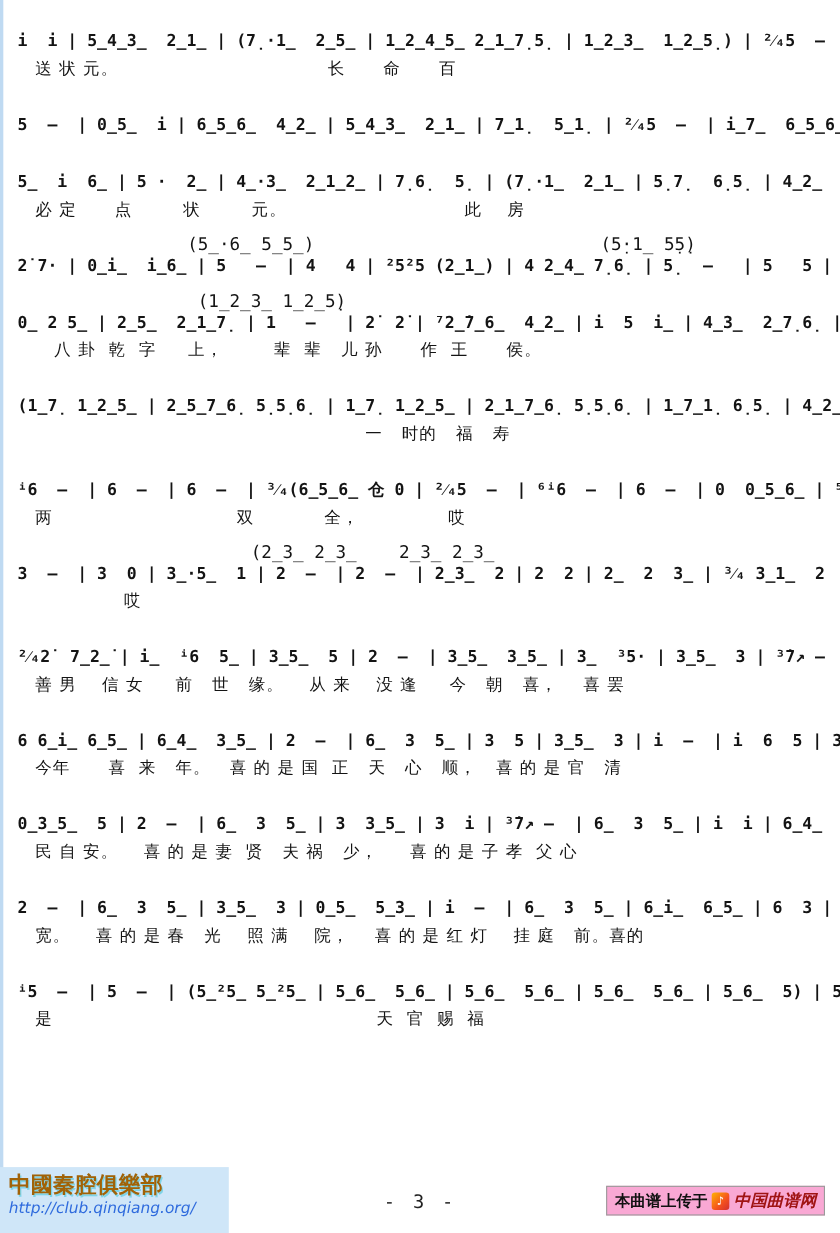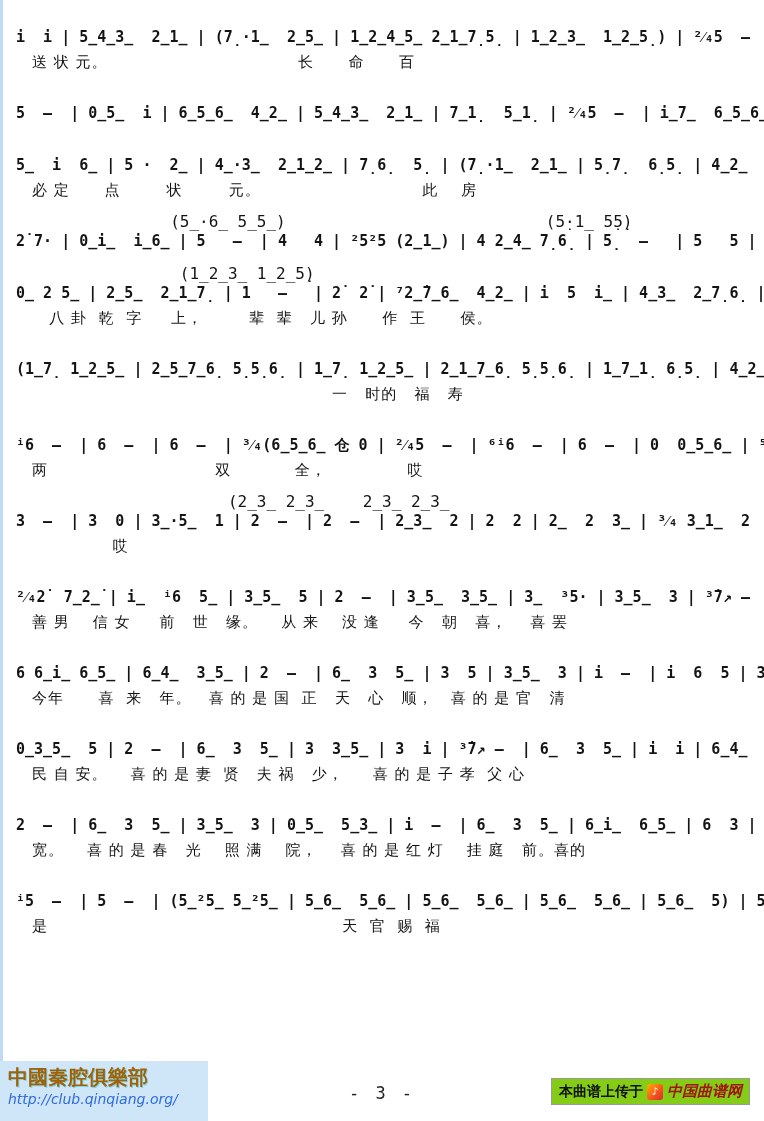--- a/index.html
+++ b/index.html
@@ -67,21 +67,21 @@
     position:absolute;left:0;right:0;bottom:18px;
     text-align:center;
     font-size:17px;letter-spacing:3px;
     color:#222;
   }
   .upload{
     position:absolute;right:14px;bottom:16px;
     display:flex;align-items:center;gap:4px;
     border:1px solid #9a9a9a;
     padding:3px 7px;
-    background:#84cc16;
+    background:#f9a8d4;
   }
   .upload-label{
     font-family:"DejaVu Sans","Liberation Sans",sans-serif;
     font-size:14px;color:#111;font-weight:bold;
   }
   .logo-icon{
     display:inline-block;width:16px;height:16px;
     background:linear-gradient(135deg,#ffb300 0%,#f4511e 60%,#d32f2f 100%);
     border-radius:3px;
     color:#fff;font-size:11px;line-height:16px;text-align:center;

